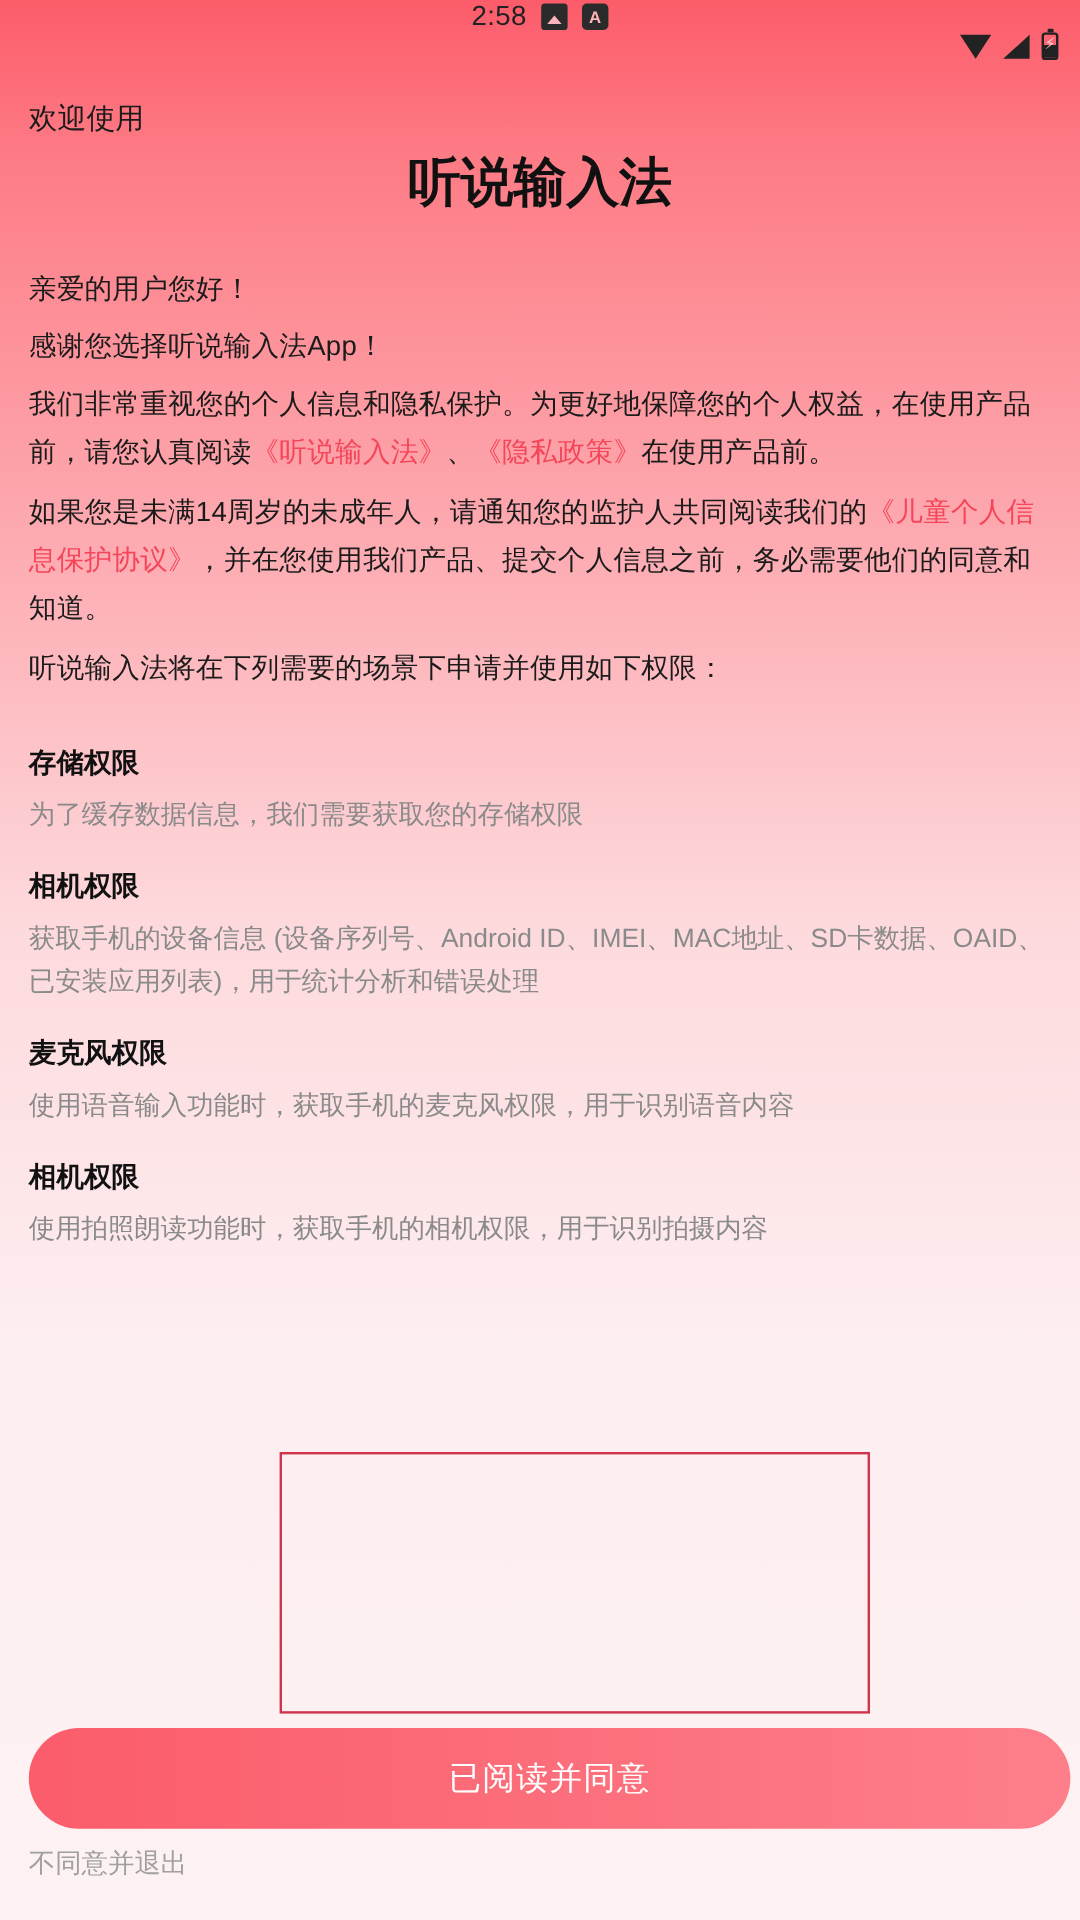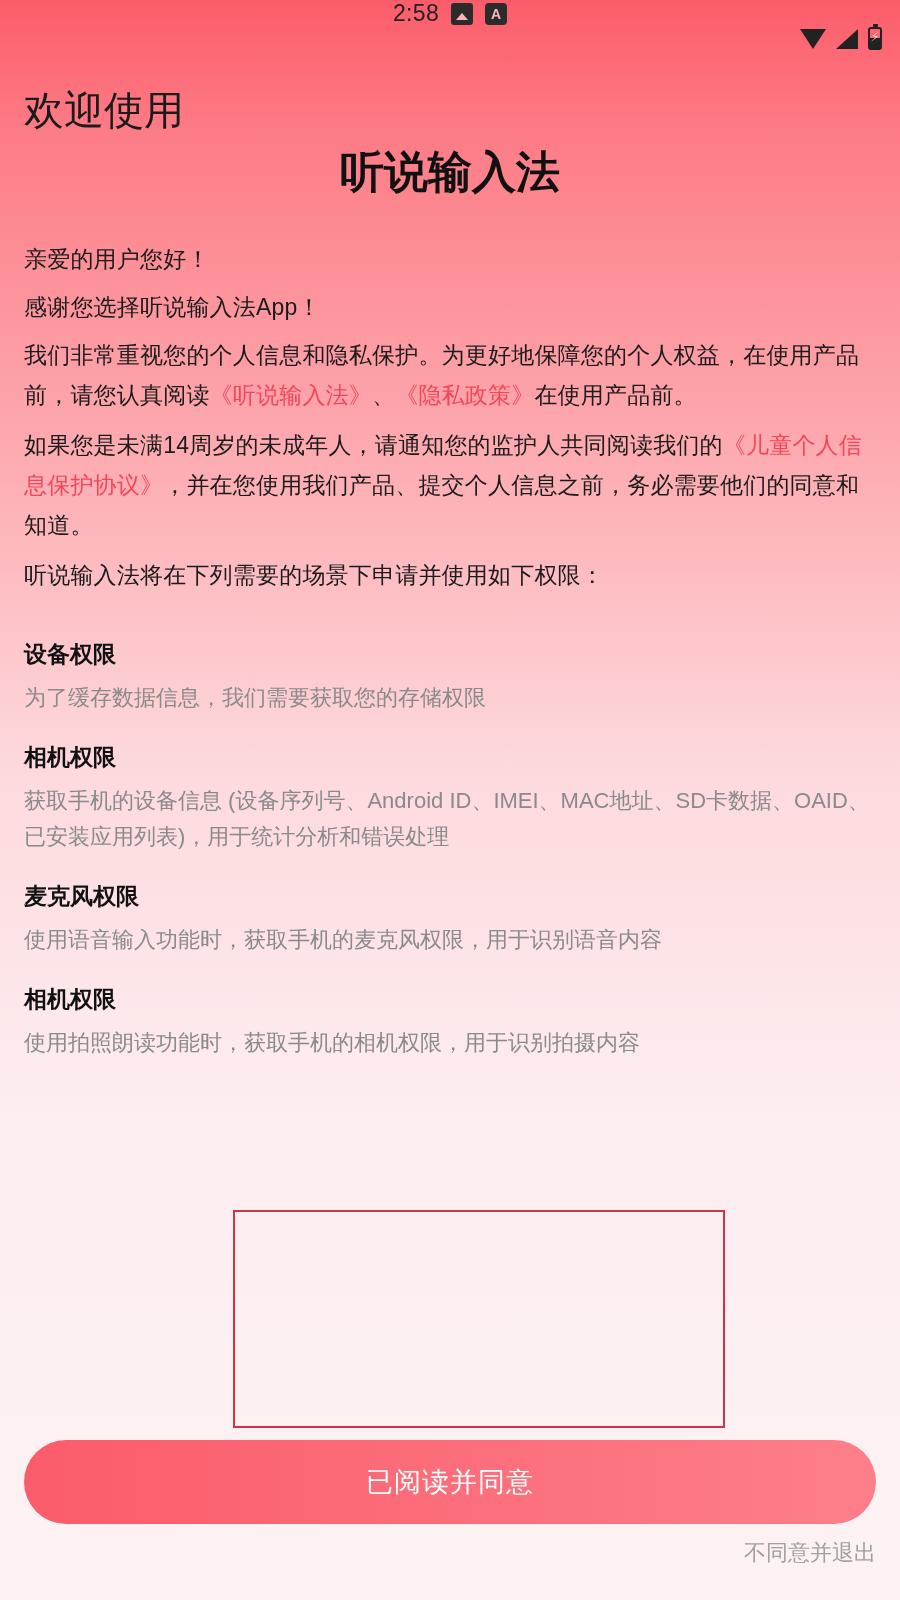--- a/index.html
+++ b/index.html
@@ -90,21 +90,21 @@
     font-size: 13px;
     color: #fdcfd4;
     line-height: 19px;
     width: 100%;
     text-align: center;
   }
 
   
   .content { padding: 40px 24px 0 24px; }
   .welcome-line {
-    font-size: 40px;
+    font-size: 24px;
     line-height: 1.2;
     color: #1b1b1b;
     margin-bottom: 10px;
   }
   .app-title {
     font-size: 44px;
     font-weight: bold;
     line-height: 1.25;
     color: #111;
     margin-bottom: 40px;
@@ -133,21 +133,21 @@
     font-size: 22px;
     line-height: 36px;
     color: #8a8a8a;
   }
 
   
   .bottom-area {
     position: absolute;
     left: 0; right: 0;
     bottom: 0;
-    padding: 0 24px 18px 24px;
+    padding: 0 8px 18px 24px;
     border-radius: 26px;
   }
   .highlight-box {
     position: absolute;
     left: 233px;
     top: -230px;
     width: 492px;
     height: 218px;
     border: 2px solid #d1344a;
     pointer-events: none;
@@ -162,21 +162,21 @@
     background: linear-gradient(90deg, #fb5c6b 0%, #fd7f8a 100%);
     color: #ffffff;
     font-size: 27px;
     font-family: "Liberation Sans", "DejaVu Sans", sans-serif;
     letter-spacing: 1px;
     cursor: pointer;
     margin-bottom: 14px;
   }
   .disagree-link {
     display: block;
-    text-align: right;
+    text-align: left;
     font-size: 22px;
     color: #a0a0a0;
     padding-bottom: 14px;
     cursor: pointer;
   }
 </style>
 </head>
 <body>
 
 <div class="status-bar">
@@ -201,21 +201,21 @@
   <p class="para">感谢您选择听说输入法App！</p>
 
   <p class="para block"><span>我们非常重视您的个人信息和隐私保护。为更好地保障您的个人权益，在使用产品前，请您认真阅读</span><span class="link">《听说输入法》</span><span>、</span><span class="link">《隐私政策》</span><span>在使用产品前。</span></p>
 
   <p class="para block"><span>如果您是未满14周岁的未成年人，请通知您的监护人共同阅读我们的</span><span class="link">《儿童个人信息保护协议》</span><span>，并在您使用我们产品、提交个人信息之前，务必需要他们的同意和知道。</span></p>
 
   <p class="para">听说输入法将在下列需要的场景下申请并使用如下权限：</p>
 
   <div class="perm-list">
     <div class="perm-item">
-      <div class="perm-title">设备权限</div>
+      <div class="perm-title">存储权限</div>
       <div class="perm-desc">为了缓存数据信息，我们需要获取您的存储权限</div>
     </div>
     <div class="perm-item">
       <div class="perm-title">相机权限</div>
       <div class="perm-desc">获取手机的设备信息 (设备序列号、Android ID、IMEI、MAC地址、SD卡数据、OAID、已安装应用列表)，用于统计分析和错误处理</div>
     </div>
     <div class="perm-item">
       <div class="perm-title">麦克风权限</div>
       <div class="perm-desc">使用语音输入功能时，获取手机的麦克风权限，用于识别语音内容</div>
     </div>

